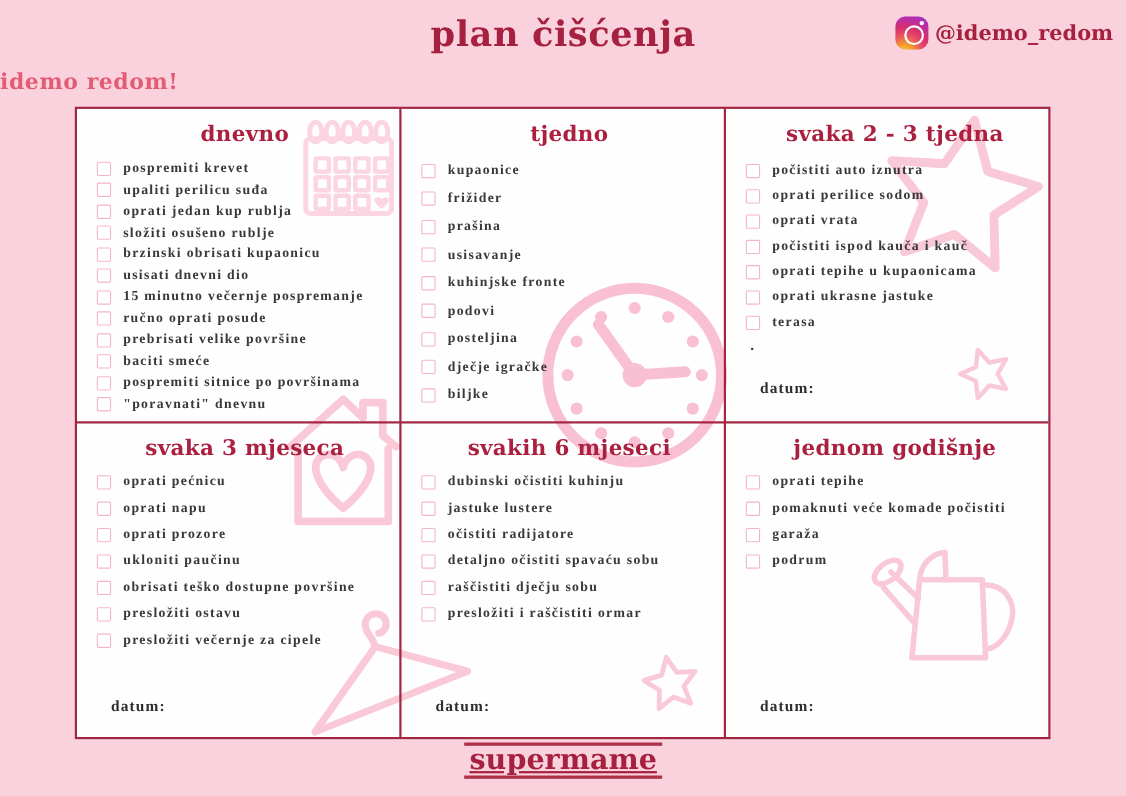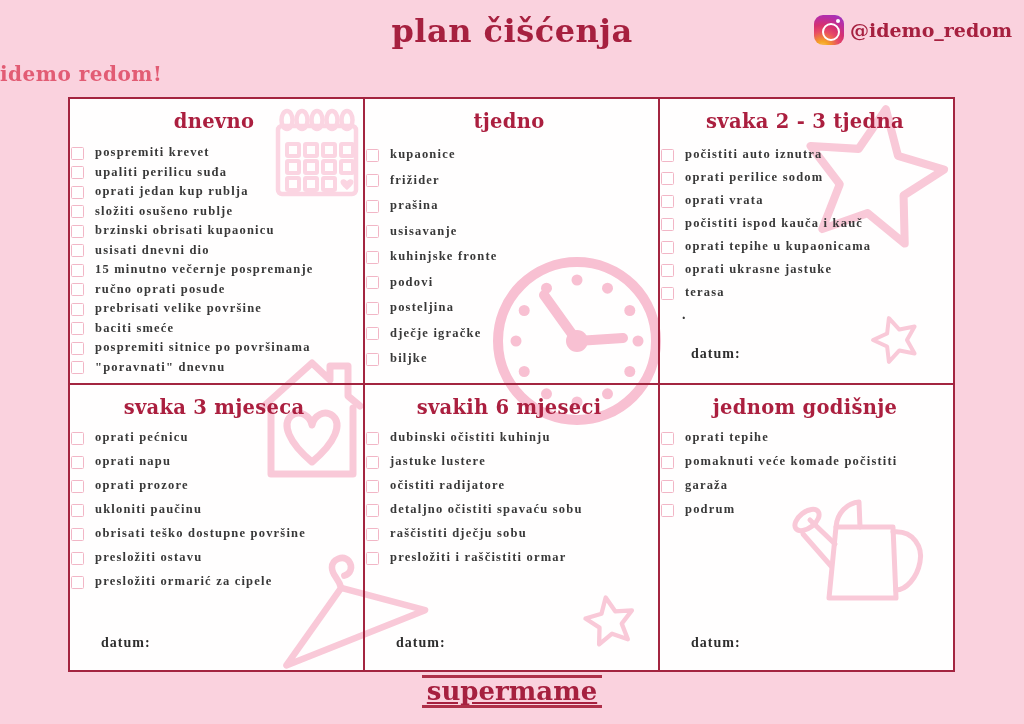--- a/index.html
+++ b/index.html
@@ -28,21 +28,21 @@
   .decor { position:absolute; }
   .decor svg { display:block; overflow:visible; }
   .stroke { fill:none; stroke:#f9c9d8; stroke-linecap:round; stroke-linejoin:round; }
   .stroke-lite { fill:none; stroke:#fbd5e2; stroke-linecap:round; stroke-linejoin:round; }
   .stroke-clock { fill:none; stroke:#f8c0d2; stroke-linecap:round; stroke-linejoin:round; }
   .fill-clock { fill:#f8c0d2; }
   .fill-lite { fill:#fbd5e2; }
 
   .cells { position:absolute; inset:0; z-index:2; display:grid;
            grid-template-columns:295px 295px 1fr; grid-template-rows:286px 1fr; }
-  .cell { position:relative; padding:13px 6px 0 3px; }
+  .cell { position:relative; padding:13px 6px 0 20px; }
   .sec-title { text-align:center; font:700 19.5px "DejaVu Serif", serif; color:#ab1f3f; letter-spacing:.3px; }
   .items { list-style:none; margin-top:13px; display:flex; flex-direction:column; }
   .items.g2 { gap:2.5px; margin-top:11px; }
   .items.g8 { gap:8.5px; }
   .items.g6 { gap:6px; }
   .items.g7 { gap:7px; margin-top:10px; }
   .item { display:flex; align-items:center; gap:11px; height:17px; }
   .checkbox { width:13px; height:13px; flex:0 0 auto; background:#fff;
               border:1.5px solid #f2b6c6; border-radius:1.5px; margin-top:1px; }
   .item-label { font:700 12.5px "Liberation Serif", serif; color:#383838;
@@ -329,21 +329,21 @@
             <li class="item">
             <span class="checkbox"></span>
             <span class="item-label">obrisati teško dostupne površine</span>
           </li>
             <li class="item">
             <span class="checkbox"></span>
             <span class="item-label">presložiti ostavu</span>
           </li>
             <li class="item">
             <span class="checkbox"></span>
-            <span class="item-label">presložiti ormarić za cipele</span>
+            <span class="item-label">presložiti večernje za cipele</span>
           </li>
           </ul>
         <span class="datum">datum:</span>
       </section>
 
       <section class="cell">
         <h2 class="sec-title">svakih 6 mjeseci</h2>
         <ul class="items g7">
             <li class="item">
             <span class="checkbox"></span>

